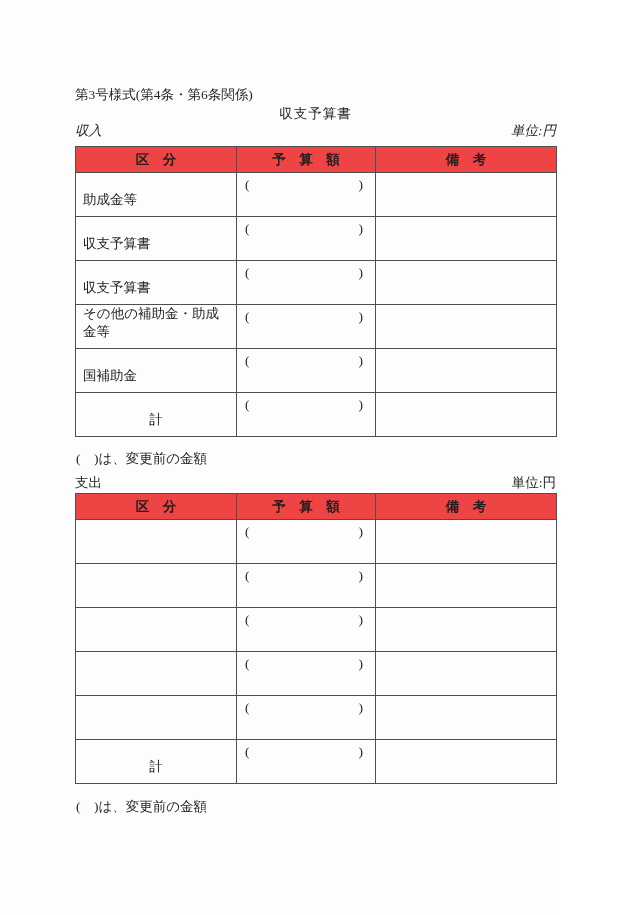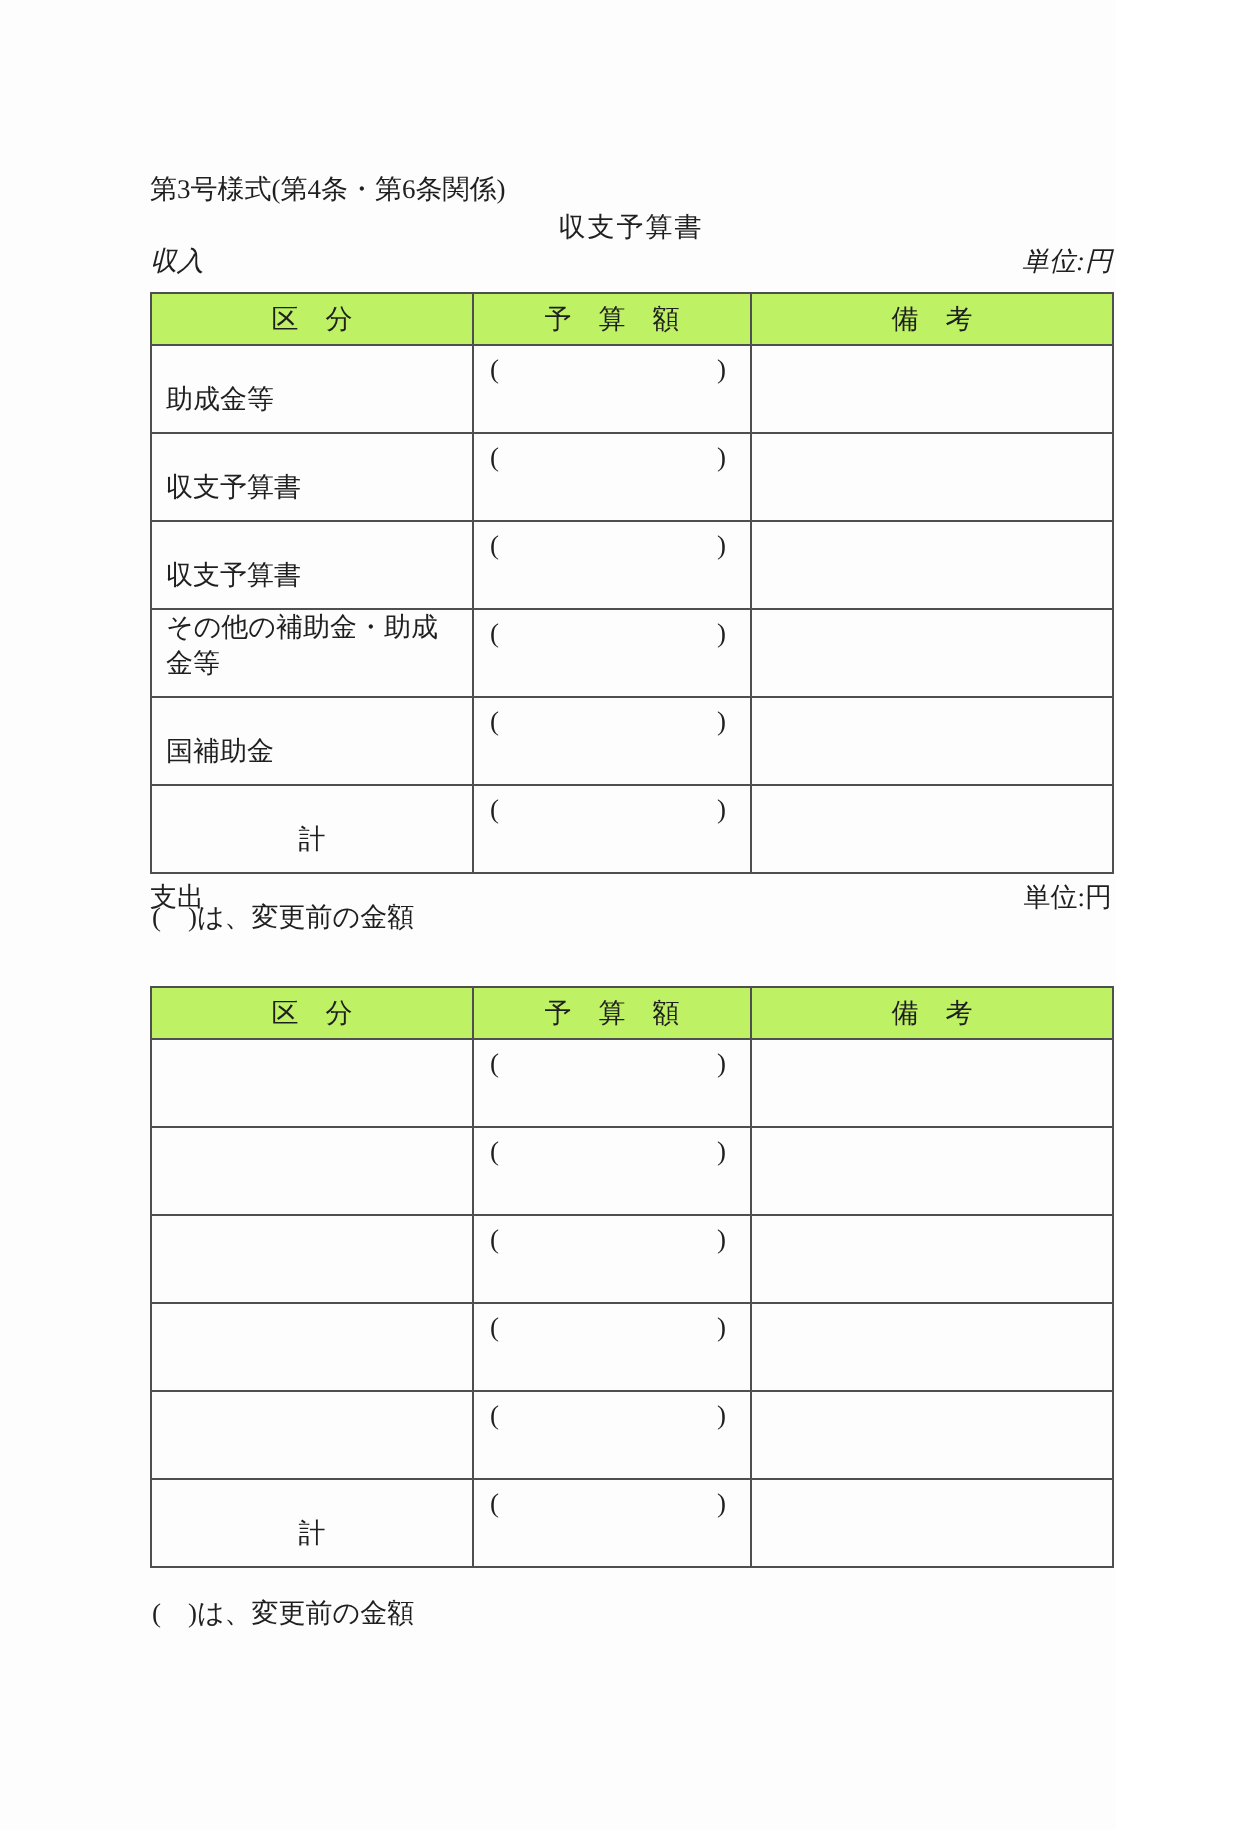--- a/index.html
+++ b/index.html
@@ -33,21 +33,21 @@
   }
   .section-line {
     position: absolute;
     left: 75px;
     width: 481px;
     display: flex;
     justify-content: space-between;
     align-items: baseline;
   }
   #income-line { top: 122px; font-style: italic; }
-  #expenditure-line { top: 440px; }
+  #expenditure-line { top: 474px; }
 
   table.budget-table {
     position: absolute;
     left: 75px;
     width: 481px;
     border-collapse: collapse;
     table-layout: fixed;
     font-size: 13.5px;
   }
   #income-table { top: 146px; }
@@ -55,24 +55,24 @@
 
   .budget-table th,
   .budget-table td {
     border: 1px solid #4f4f4f;
     margin: 0;
     overflow: hidden;
   }
   .budget-table tr.header-row { height: 26px; }
   .budget-table tr.data-row { height: 44px; }
   .budget-table th {
-    font-weight: normal;
+    font-weight: bold;
     text-align: center;
     vertical-align: middle;
-    background: #bef264;
+    background: #ef4444;
   }
   td.cat {
     vertical-align: bottom;
     padding: 0 4px 7px 7px;
   }
   td.cat.total {
     text-align: center;
     padding-left: 0;
     padding-right: 0;
   }

